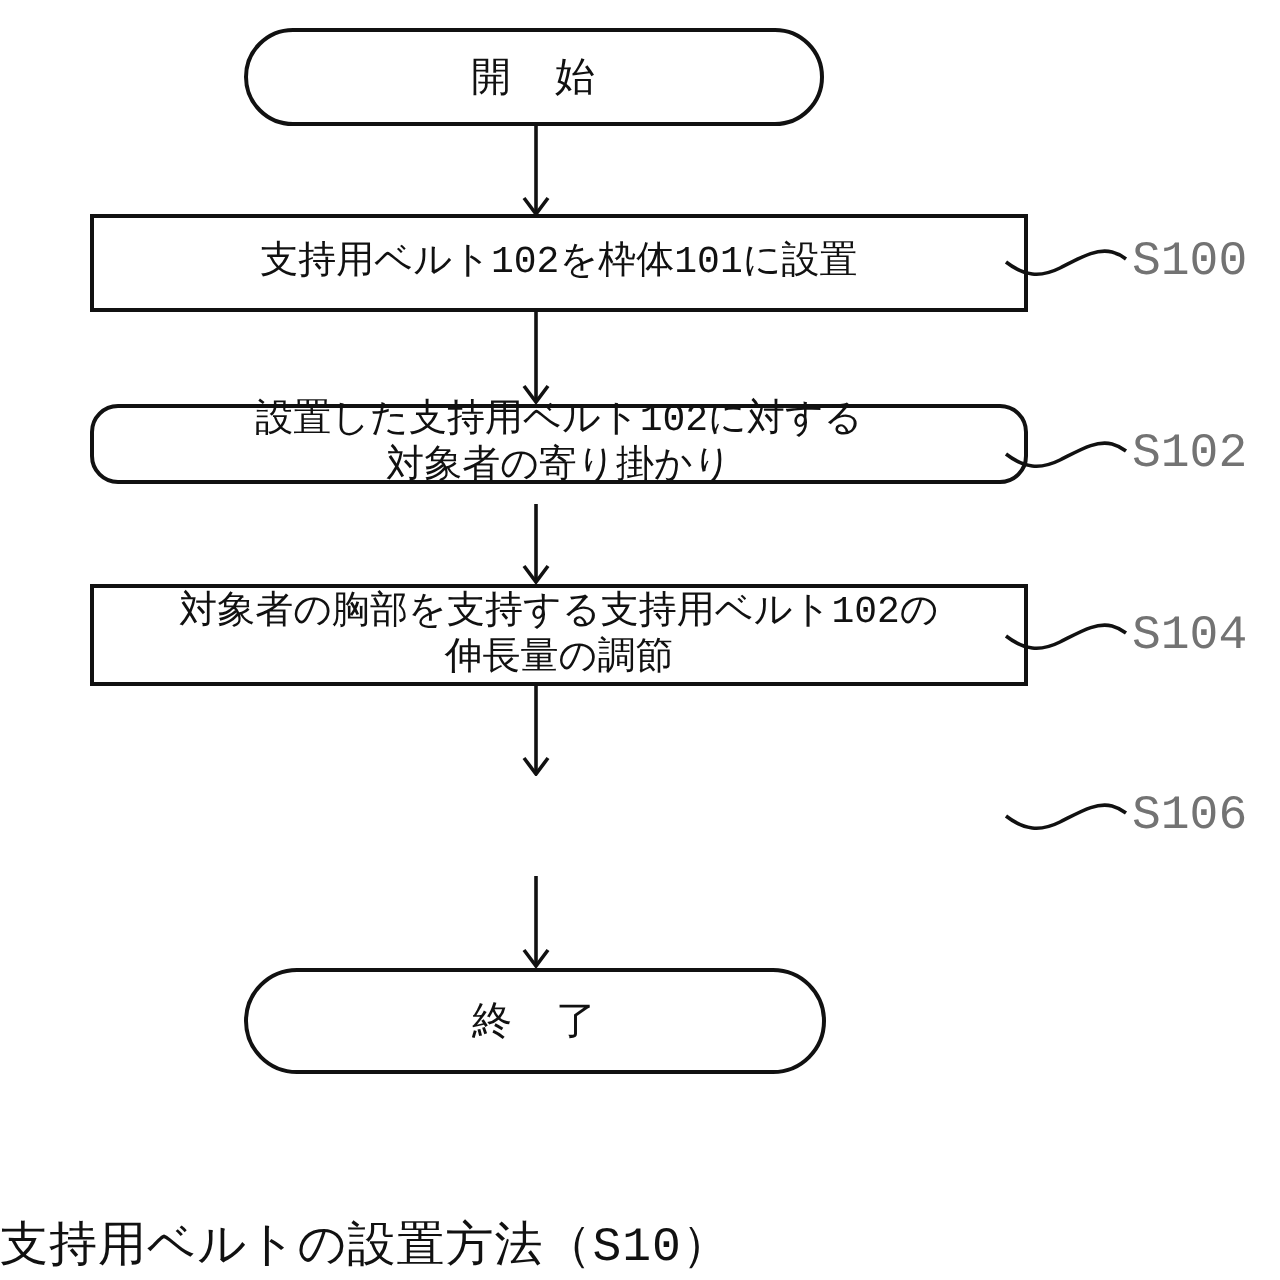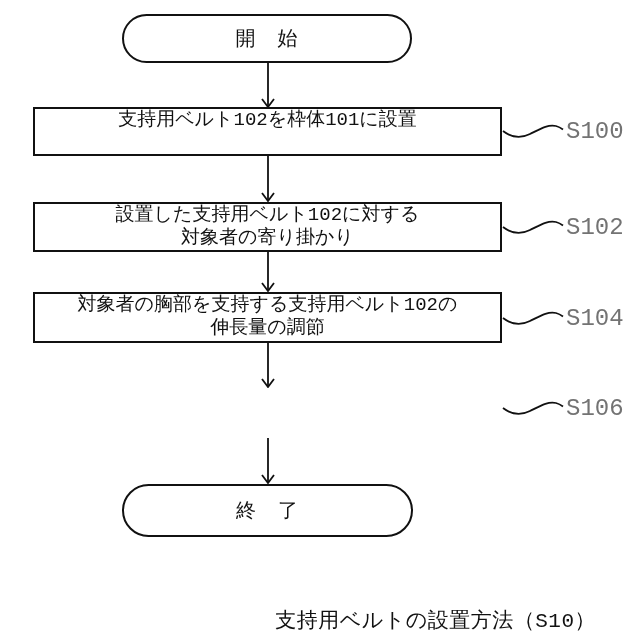--- a/index.html
+++ b/index.html
@@ -24,26 +24,26 @@
     display: flex;
     align-items: center;
     justify-content: center;
     font-size: 20px;
     letter-spacing: 1px;
     background: #ffffff;
   }
   .step {
     position: absolute;
     box-sizing: border-box;
-    left: 33px;
+    left: 45px;
     width: 469px;
     border: 2px solid #111111;
     display: flex;
     flex-direction: column;
-    justify-content: flex-start;
+    justify-content: center;
     background: #ffffff;
   }
   .step .line {
     text-align: center;
     font-size: 19px;
     line-height: 23px;
     white-space: nowrap;
   }
   .flow-arrow, .leader {
     position: absolute;
@@ -54,22 +54,22 @@
     font-size: 24px;
     line-height: 20px;
     color: #737373;
     white-space: nowrap;
   }
   .caption {
     position: absolute;
     left: 0;
     top: 606px;
     width: 596px;
-    text-align: right;
-    font-size: 21px;
+    text-align: left;
+    font-size: 24px;
     color: #111111;
     letter-spacing: 0.5px;
   }
   svg line, svg polyline, svg path {
     stroke: #111111;
     stroke-width: 1.8;
     fill: none;
   }
 </style>
 </head>
@@ -93,21 +93,21 @@
   <svg class="leader" style="left:502px; top:121px;" width="62" height="22" viewBox="0 0 62 22">
     <path d="M1,10 C10,17 18,18 28,13 C38,8 46,3 54,5 C57,5.8 59,7 61,8.5"></path>
   </svg>
   <div class="step-id" style="left:566px; top:122px;">S100</div>
 
   <svg class="flow-arrow" style="left:260px; top:156px;" width="16" height="46" viewBox="0 0 16 46">
     <line x1="8" y1="0" x2="8" y2="44"></line>
     <polyline points="2,37 8,45 14,37"></polyline>
   </svg>
 
-  <div class="step" style="top:202px; height:50px;">
+  <div class="step" style="top:202px; height:40px;border-radius:14px;">
     <div class="line">設置した支持用ベルト102に対する</div>
     <div class="line">対象者の寄り掛かり</div>
   </div>
   <svg class="leader" style="left:502px; top:217px;" width="62" height="22" viewBox="0 0 62 22">
     <path d="M1,10 C10,17 18,18 28,13 C38,8 46,3 54,5 C57,5.8 59,7 61,8.5"></path>
   </svg>
   <div class="step-id" style="left:566px; top:218px;">S102</div>
 
   <svg class="flow-arrow" style="left:260px; top:252px;" width="16" height="40" viewBox="0 0 16 40">
     <line x1="8" y1="0" x2="8" y2="38"></line>

